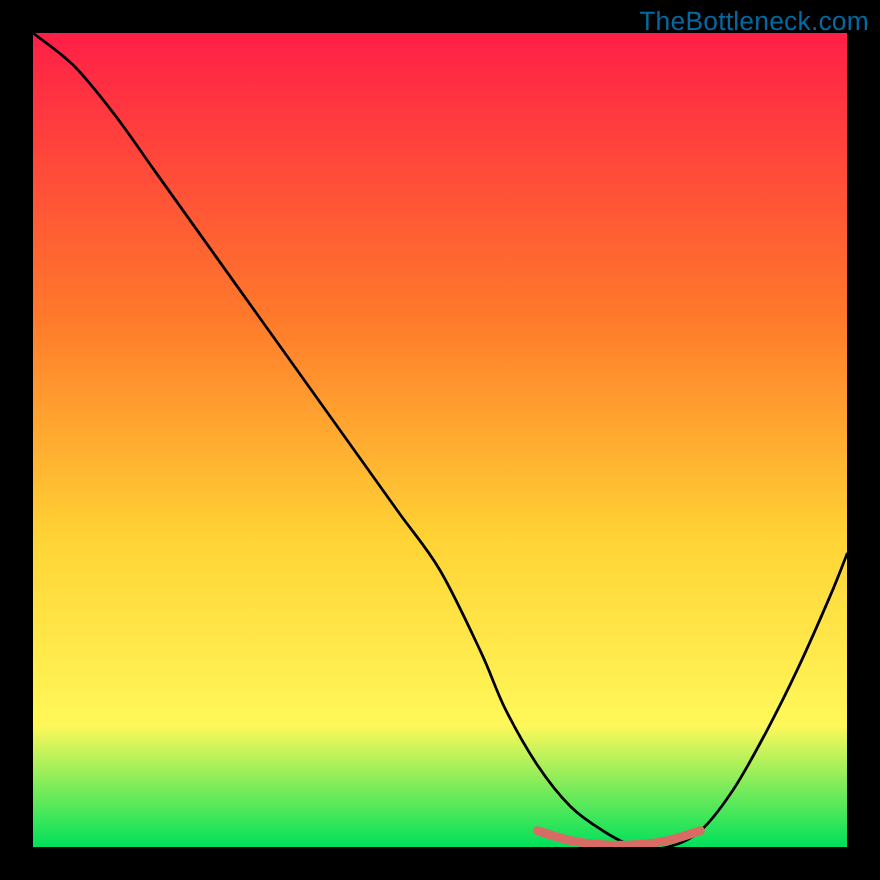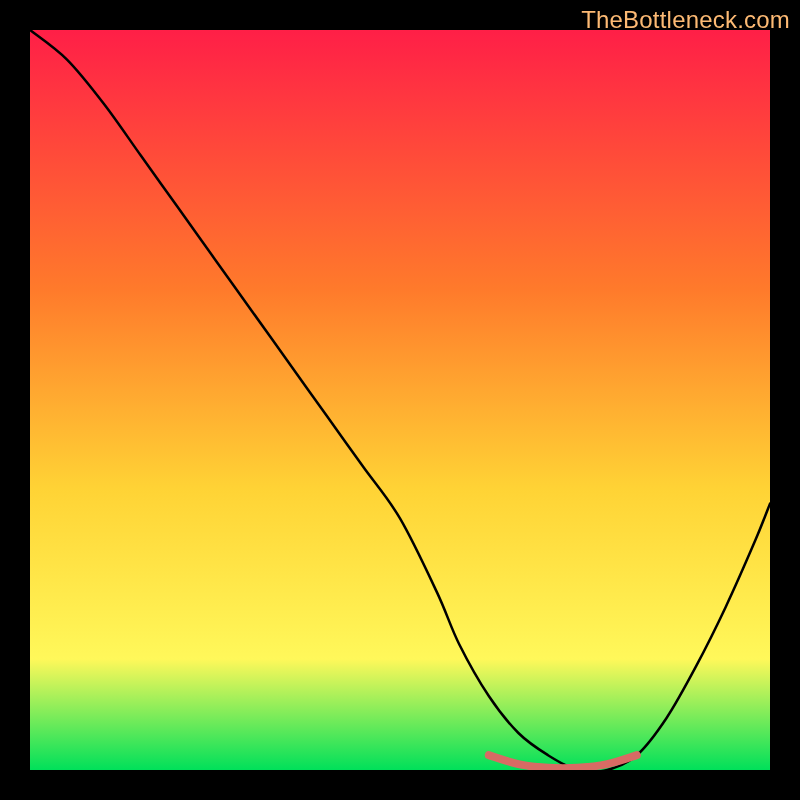--- a/index.html
+++ b/index.html
@@ -13,21 +13,21 @@
   }
   .canvas {
     position: relative;
     width: 800px;
     height: 800px;
   }
   .watermark {
     position: absolute;
     top: 6px;
     right: 10px;
-    color: #fdba74;
+    color: #0369a1;
     font-size: 24px;
     font-weight: 500;
     z-index: 10;
     letter-spacing: 0.2px;
   }
   svg.chart {
     position: absolute;
     left: 30px;
     top: 30px;
     width: 740px;

